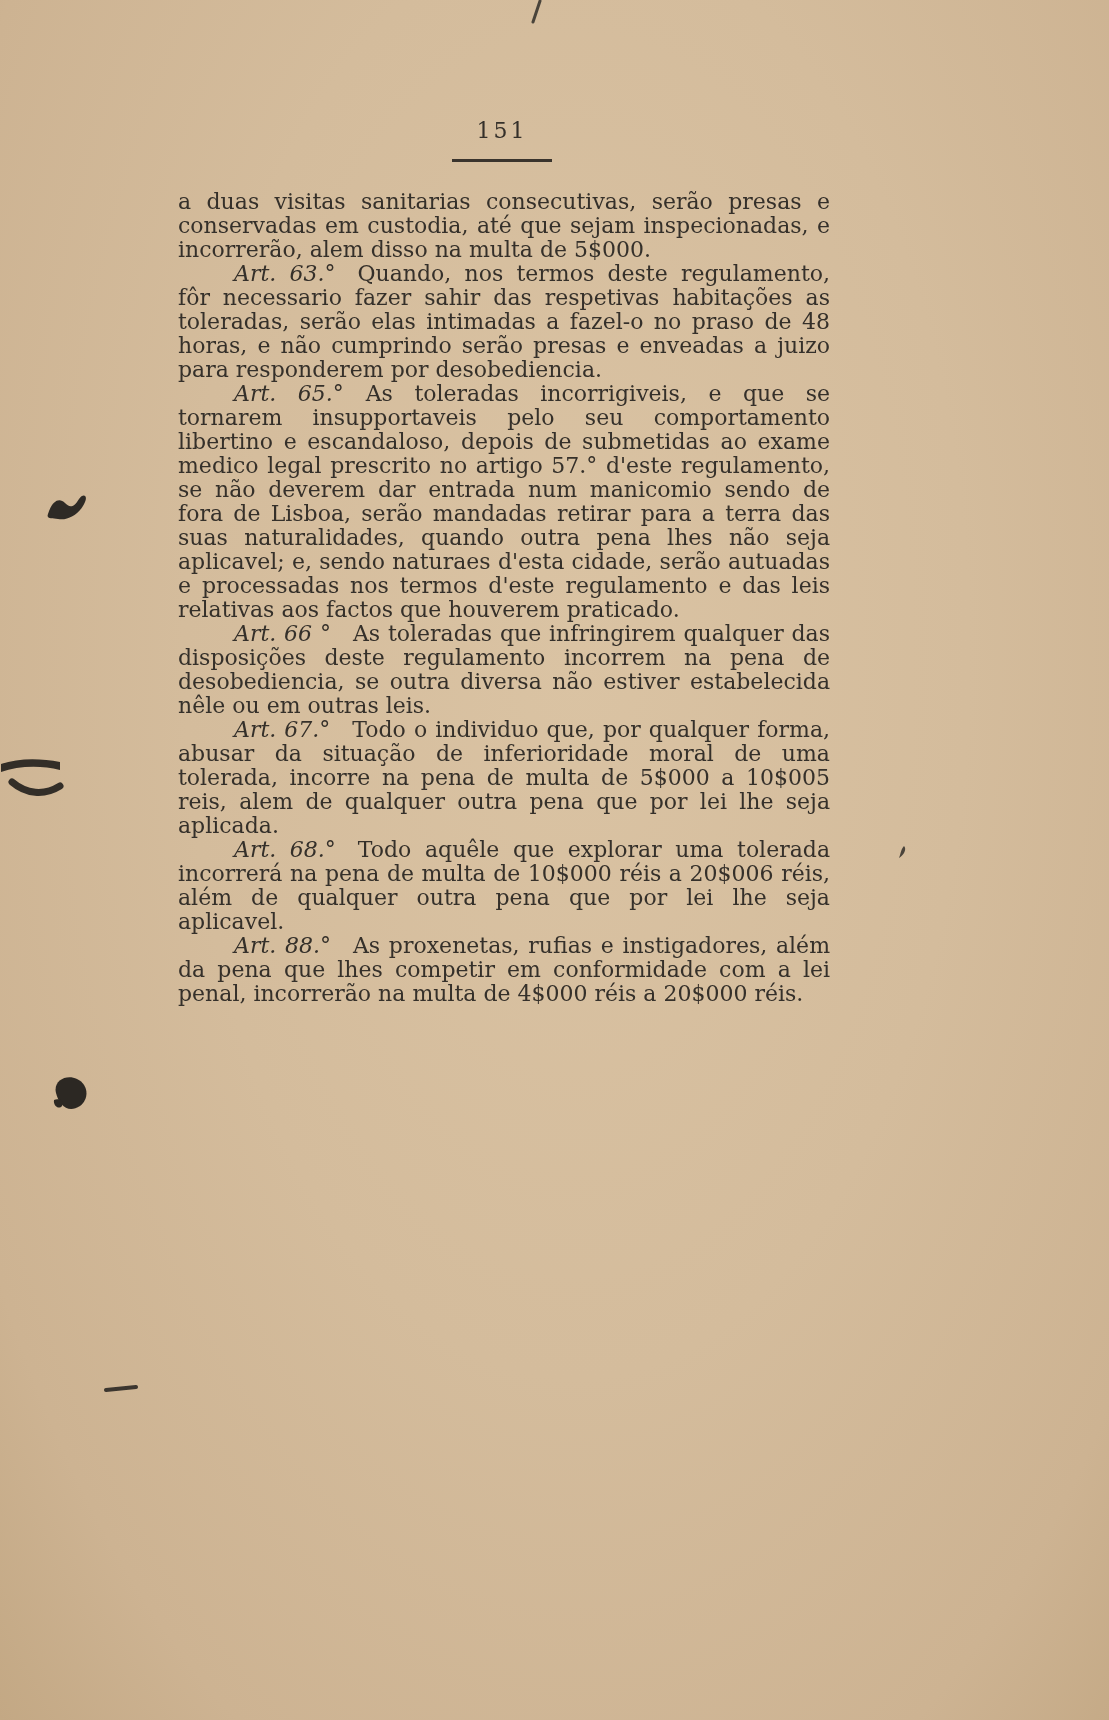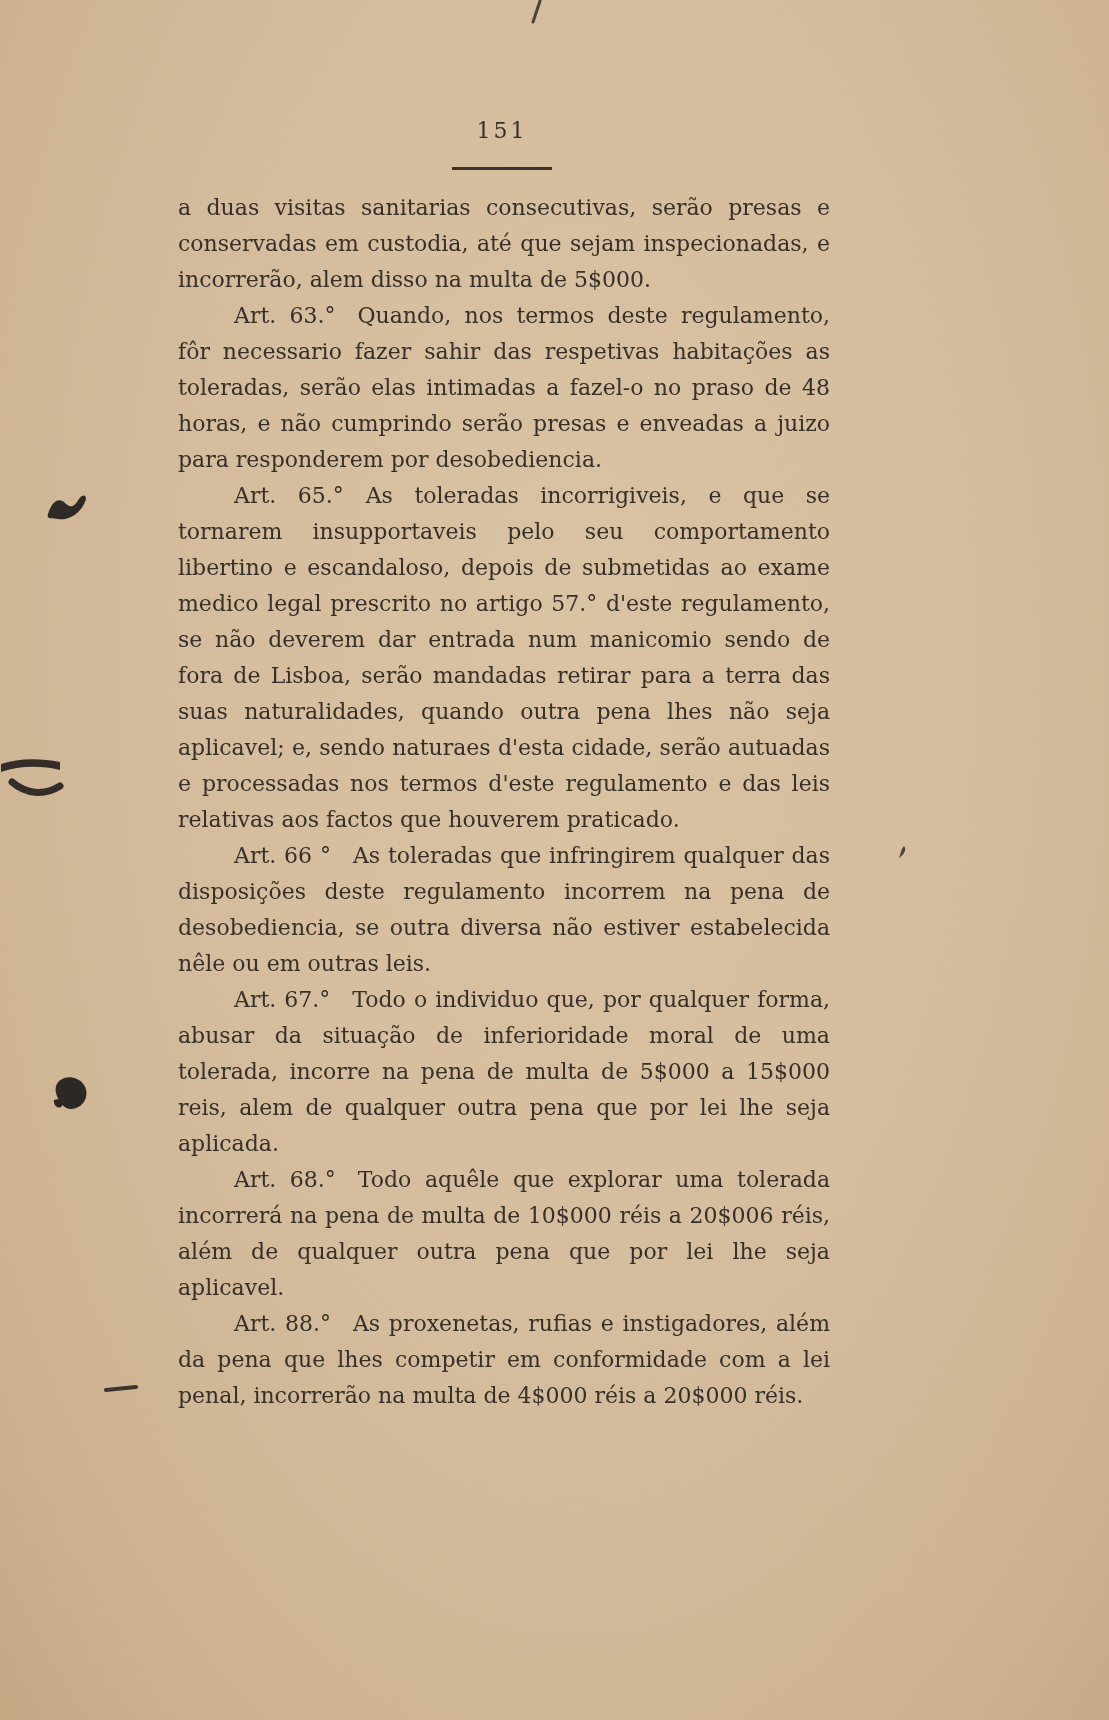--- a/index.html
+++ b/index.html
@@ -15,38 +15,38 @@
   }
 
   .page-number {
     position: absolute;
     top: 118px;
     left: 452px;
     width: 100px;
     text-align: center;
     font-size: 22px;
     letter-spacing: 3px;
-    padding-bottom: 24px;
+    padding-bottom: 16px;
     border-bottom: 3px solid #3a342d;
   }
 
   .text-block {
     position: absolute;
     left: 178px;
     top: 190px;
     width: 652px;
     font-size: 22px;
-    line-height: 36px;
+    line-height: 24px;
     text-align: justify;
   }
 
   .para { margin: 0; text-indent: 56px; }
   .para.first { text-indent: 0; }
 
-  .art { }
+  .art { font-style: italic; }
   .art:not(:empty) { margin-right: 22px; }
   .art:empty { display: none; }
 
   .mark { position: absolute; pointer-events: none; }
 </style>
 </head>
 <body>
 
 <div class="page">
 
@@ -65,21 +65,21 @@
 
     <p class="para">
       <span class="art">Art. 65.°</span><span>As toleradas incorrigiveis, e que se tornarem insupportaveis pelo seu comportamento libertino e escandaloso, depois de submetidas ao exame medico legal prescrito no artigo 57.° d'este regulamento, se não deverem dar entrada num manicomio sendo de fora de Lisboa, serão mandadas retirar para a terra das suas naturalidades, quando outra pena lhes não seja aplicavel; e, sendo naturaes d'esta cidade, serão autuadas e processadas nos termos d'este regulamento e das leis relativas aos factos que houverem praticado.</span>
     </p>
 
     <p class="para">
       <span class="art">Art. 66 °</span><span>As toleradas que infringirem qualquer das disposições deste regulamento incorrem na pena de desobediencia, se outra diversa não estiver estabelecida nêle ou em outras leis.</span>
     </p>
 
     <p class="para">
-      <span class="art">Art. 67.°</span><span>Todo o individuo que, por qualquer forma, abusar da situação de inferioridade moral de uma tolerada, incorre na pena de multa de 5$000 a 15$000 reis, alem de qualquer outra pena que por lei lhe seja aplicada.</span>
+      <span class="art">Art. 67.°</span><span>Todo o individuo que, por qualquer forma, abusar da situação de inferioridade moral de uma tolerada, incorre na pena de multa de 5$000 a 10$005 reis, alem de qualquer outra pena que por lei lhe seja aplicada.</span>
     </p>
 
     <p class="para">
       <span class="art">Art. 68.°</span><span>Todo aquêle que explorar uma tolerada incorrerá na pena de multa de 10$000 réis a 20$006 réis, além de qualquer outra pena que por lei lhe seja aplicavel.</span>
     </p>
 
     <p class="para">
       <span class="art">Art. 88.°</span><span>As proxenetas, rufias e instigadores, além da pena que lhes competir em conformidade com a lei penal, incorrerão na multa de 4$000 réis a 20$000 réis.</span>
     </p>
 

